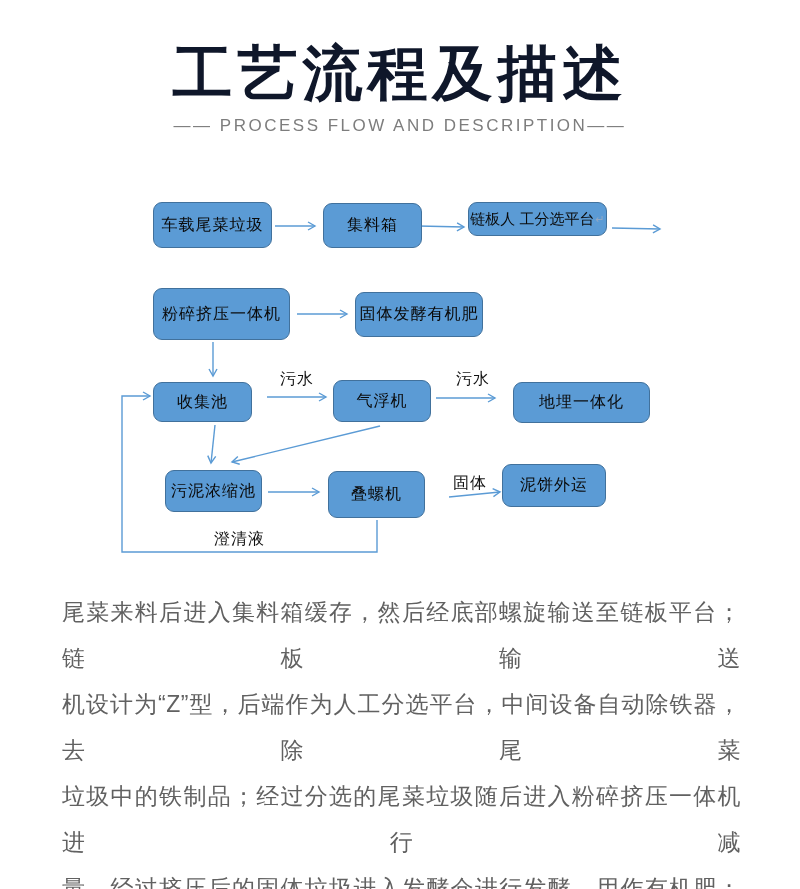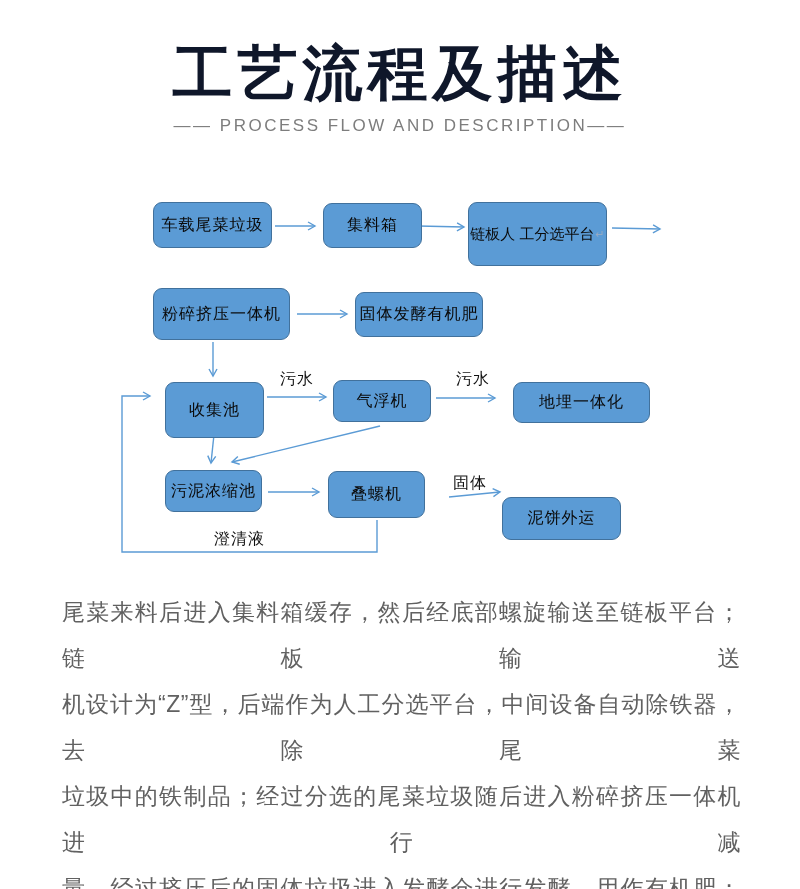--- a/index.html
+++ b/index.html
@@ -69,54 +69,54 @@
   </svg>
 
   <div class="node" style="left:153px;top:202px;width:119px;height:46px">
     <span>车载尾菜垃圾</span>
   </div>
 
   <div class="node" style="left:323px;top:203px;width:99px;height:45px">
     <span>集料箱</span>
   </div>
 
-  <div class="node tight" style="left:468px;top:202px;width:139px;height:64px">
+  <div class="node tight" style="left:468px;top:202px;width:139px;height:34px">
     <span>链板人 工分选平台</span>
       <span class="ret">↵</span>
   </div>
 
   <div class="node" style="left:153px;top:288px;width:137px;height:52px">
     <span>粉碎挤压一体机</span>
   </div>
 
   <div class="node" style="left:355px;top:292px;width:128px;height:45px">
     <span>固体发酵有机肥</span>
   </div>
 
-  <div class="node" style="left:165px;top:382px;width:99px;height:56px">
+  <div class="node" style="left:153px;top:382px;width:99px;height:40px">
     <span>收集池</span>
   </div>
 
   <div class="node" style="left:333px;top:380px;width:98px;height:42px">
     <span>气浮机</span>
   </div>
 
   <div class="node" style="left:513px;top:382px;width:137px;height:41px">
     <span>地埋一体化</span>
   </div>
 
   <div class="node" style="left:165px;top:470px;width:97px;height:42px">
     <span>污泥浓缩池</span>
   </div>
 
   <div class="node" style="left:328px;top:471px;width:97px;height:47px">
     <span>叠螺机</span>
   </div>
 
-  <div class="node" style="left:502px;top:497px;width:119px;height:43px">
+  <div class="node" style="left:502px;top:464px;width:104px;height:43px">
     <span>泥饼外运</span>
   </div>
 
   <div class="edge-label" style="left:280px;top:369px">污水</div>
   <div class="edge-label" style="left:456px;top:369px">污水</div>
   <div class="edge-label" style="left:453px;top:473px">固体</div>
   <div class="edge-label" style="left:214px;top:529px">澄清液</div>
 
 </div>
 

